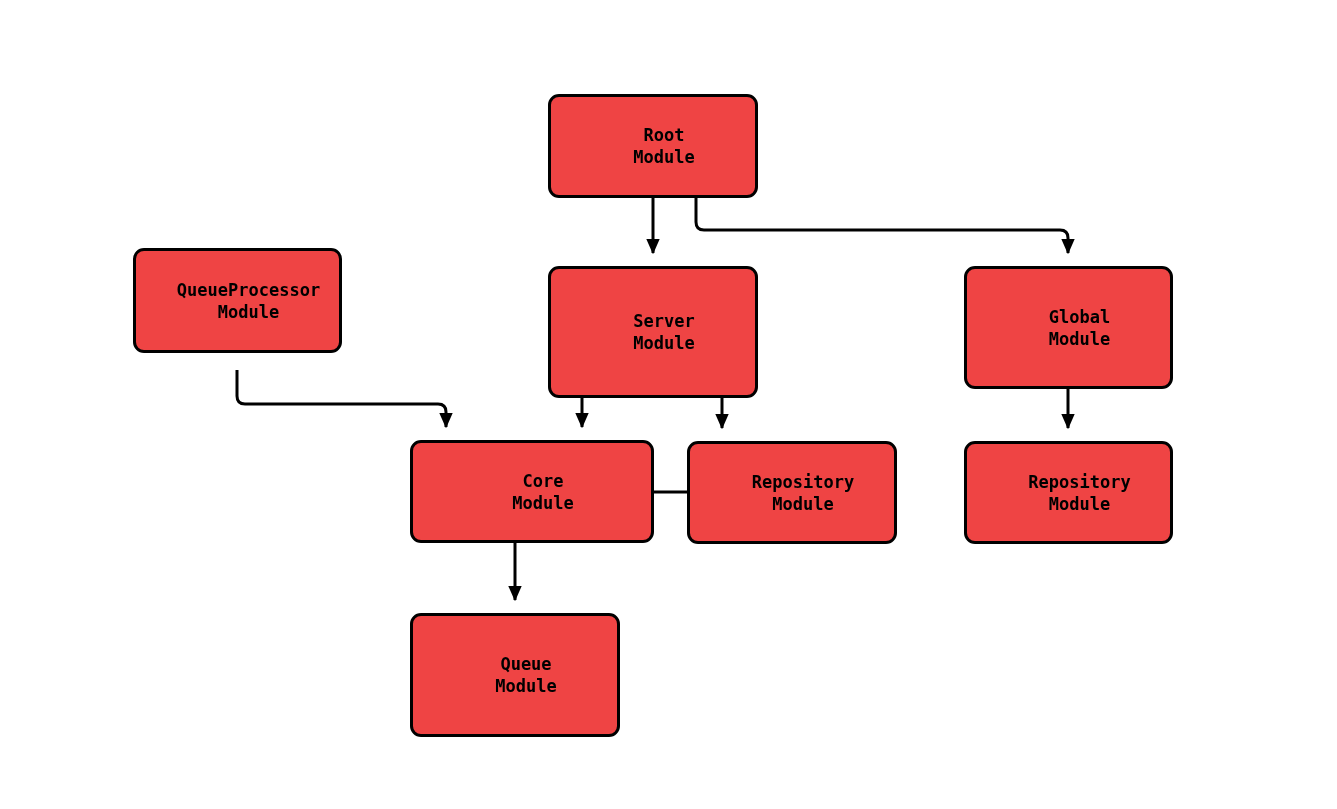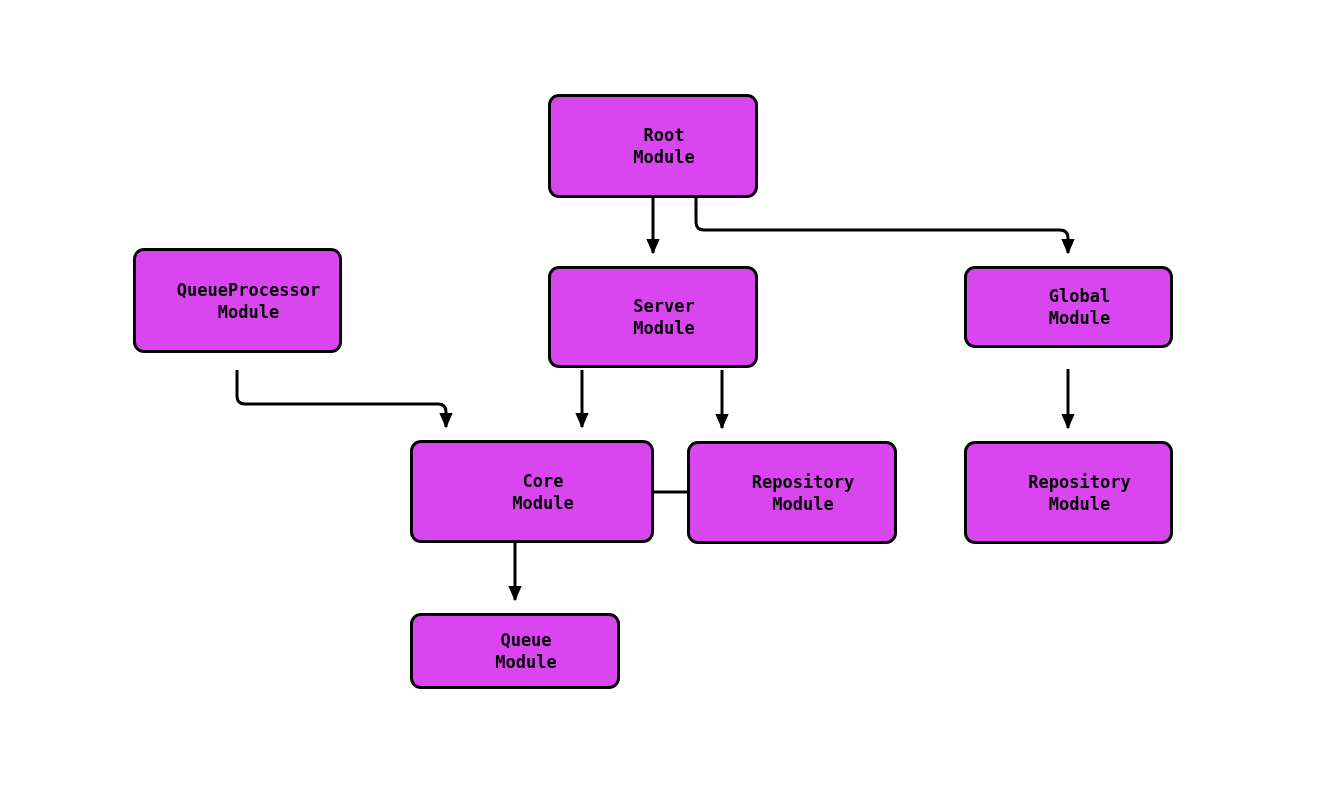--- a/index.html
+++ b/index.html
@@ -23,21 +23,21 @@
   #edge-layer {
     position: absolute;
     left: 0;
     top: 0;
     width: 1337px;
     height: 809px;
   }
   .node-box {
     position: absolute;
     box-sizing: border-box;
-    background: #d946ef;
+    background: #ef4444;
     border: 3px solid #000000;
     border-radius: 11px;
     display: flex;
     flex-direction: column;
     align-items: center;
     justify-content: center;
     z-index: 2;
     padding-left: 22px;
   }
   .node-label {
@@ -83,43 +83,43 @@
   <div class="node-box" style="left:548px; top:94px; width:210px; height:104px;">
     <div class="node-label">Root</div>
     <div class="node-label">Module</div>
   </div>
 
   <div class="node-box" style="left:133px; top:248px; width:209px; height:105px;">
     <div class="node-label">QueueProcessor</div>
     <div class="node-label">Module</div>
   </div>
 
-  <div class="node-box" style="left:548px; top:266px; width:210px; height:102px;">
+  <div class="node-box" style="left:548px; top:266px; width:210px; height:132px;">
     <div class="node-label">Server</div>
     <div class="node-label">Module</div>
   </div>
 
-  <div class="node-box" style="left:964px; top:266px; width:209px; height:82px;">
+  <div class="node-box" style="left:964px; top:266px; width:209px; height:123px;">
     <div class="node-label">Global</div>
     <div class="node-label">Module</div>
   </div>
 
   <div class="node-box" style="left:410px; top:440px; width:244px; height:103px;">
     <div class="node-label">Core</div>
     <div class="node-label">Module</div>
   </div>
 
   <div class="node-box" style="left:687px; top:441px; width:210px; height:103px;">
     <div class="node-label">Repository</div>
     <div class="node-label">Module</div>
   </div>
 
   <div class="node-box" style="left:964px; top:441px; width:209px; height:103px;">
     <div class="node-label">Repository</div>
     <div class="node-label">Module</div>
   </div>
 
-  <div class="node-box" style="left:410px; top:613px; width:210px; height:76px;">
+  <div class="node-box" style="left:410px; top:613px; width:210px; height:124px;">
     <div class="node-label">Queue</div>
     <div class="node-label">Module</div>
   </div>
 
 </div>
 
 </body></html>

